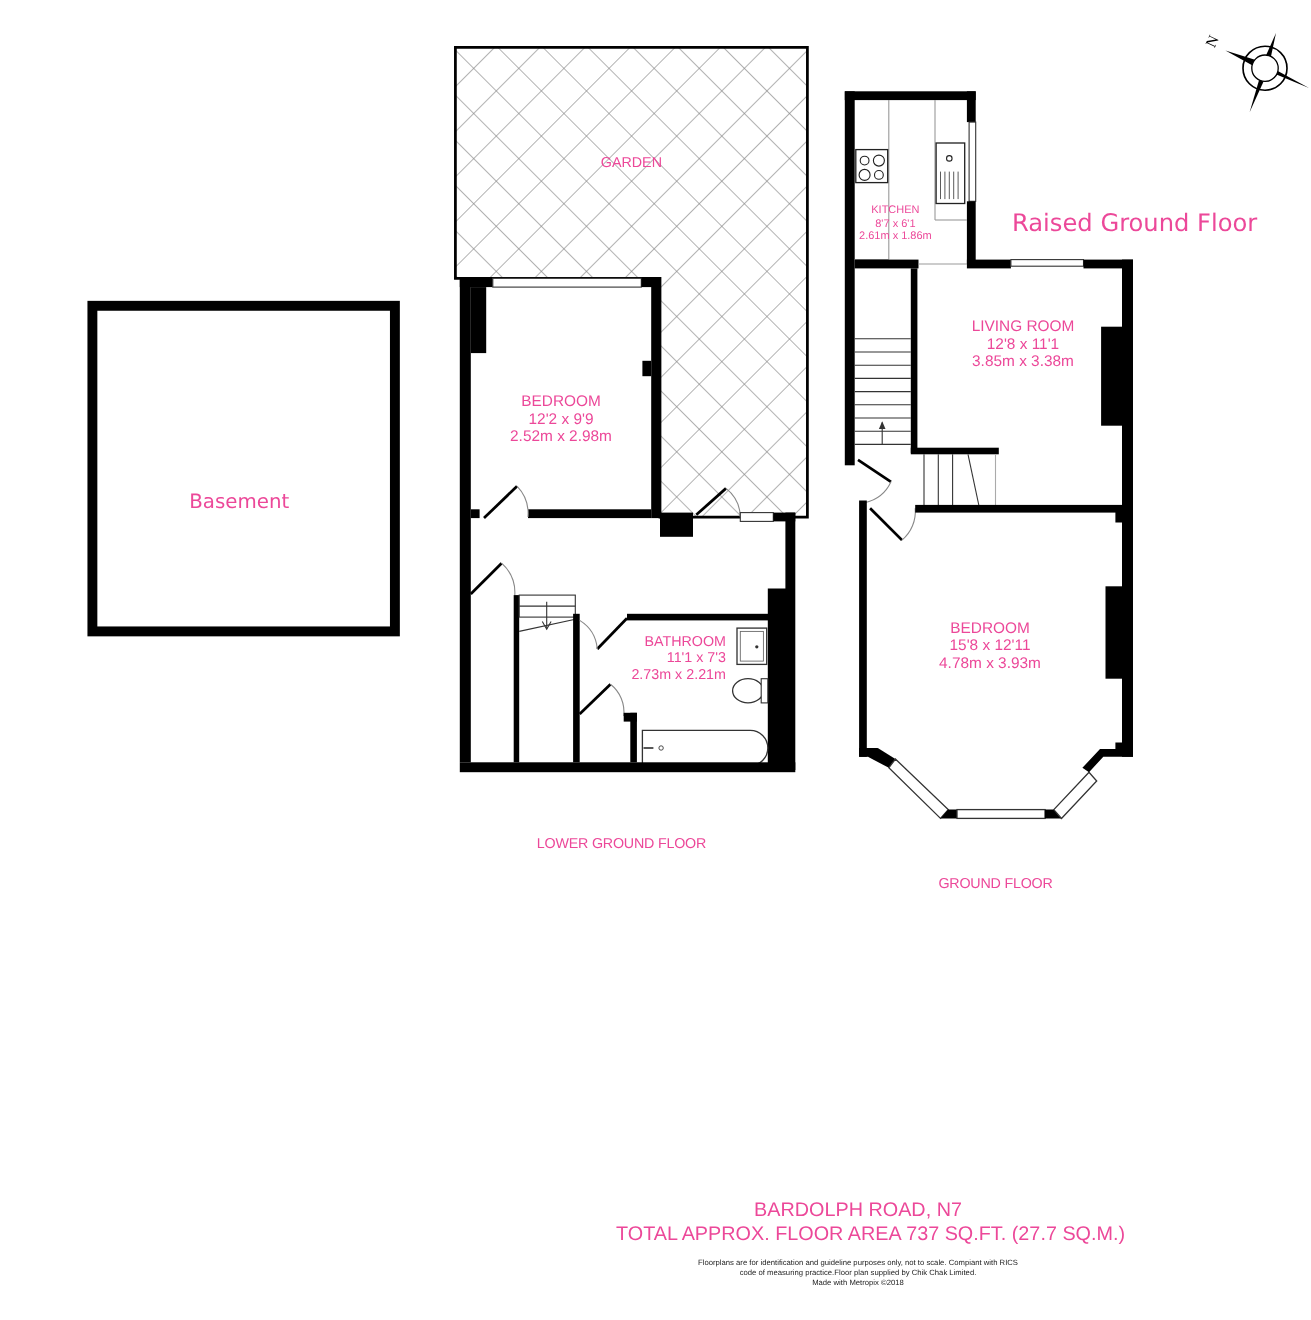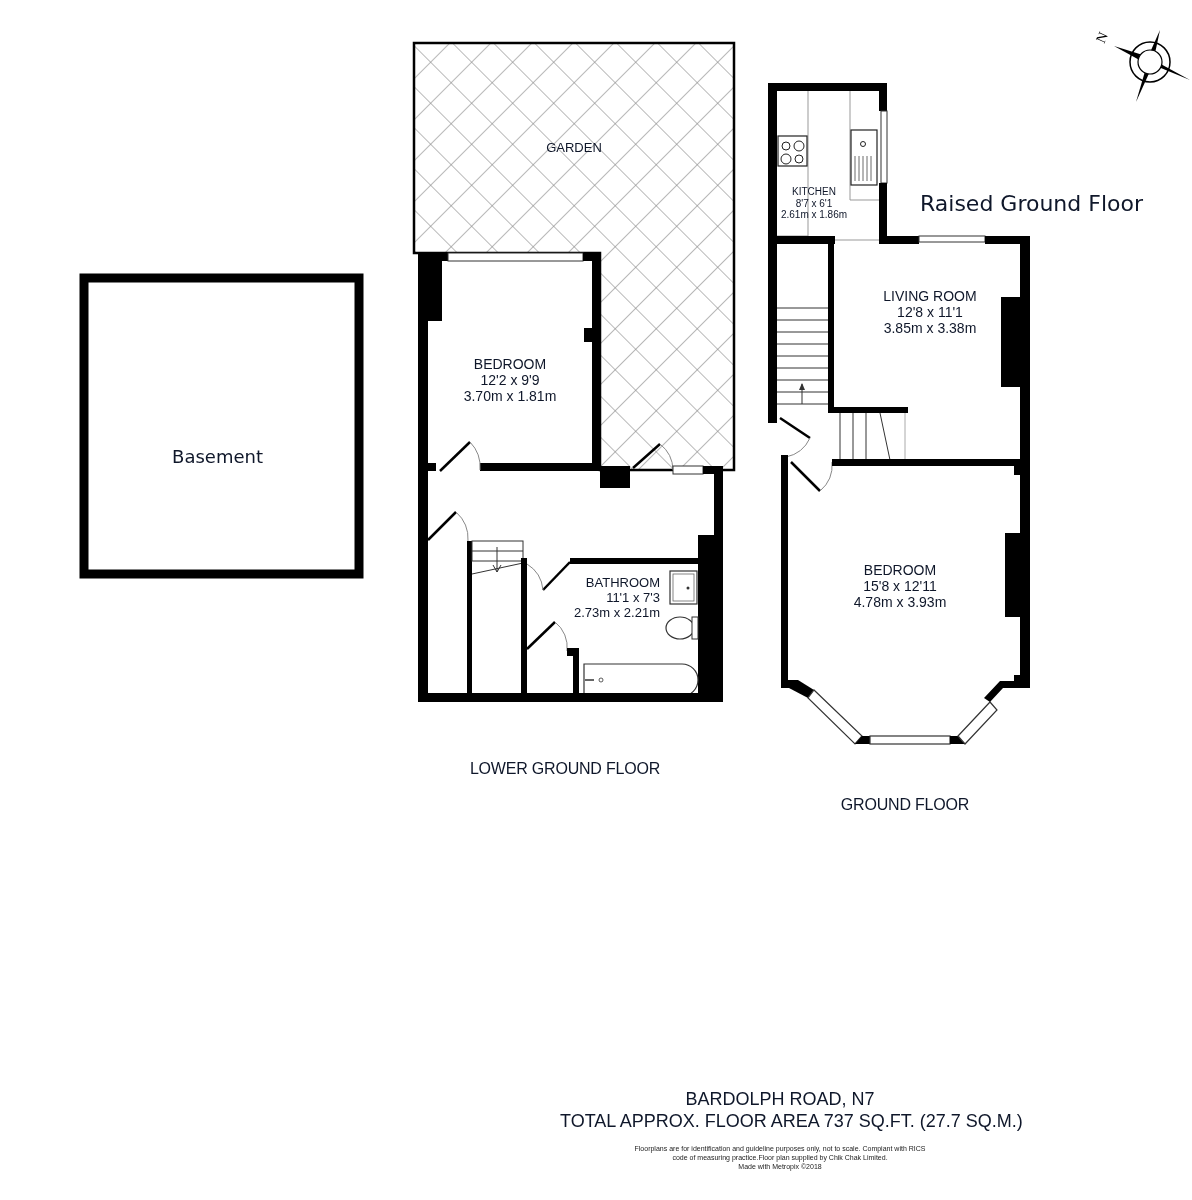--- a/index.html
+++ b/index.html
@@ -1,21 +1,21 @@
 <!DOCTYPE html>
 <html><head>
 <meta charset="utf-8">
 <style>
   html, body { margin: 0; padding: 0; background: #ffffff; }
   body { width: 1192px; height: 1200px; position: relative; overflow: hidden; font-family: "Liberation Sans", sans-serif; color: #111; }
   #plan { position: absolute; left: 0; top: 0; width: 1192px; height: 1200px; }
-  .lbl { position: absolute; text-align: center; line-height: 1.15; color: #0f172a; white-space: nowrap; }
+  .lbl { position: absolute; text-align: center; line-height: 1.15; color: #ec4899; white-space: nowrap; }
   .room { font-size: 14px; }
   .room-sm { font-size: 11px; }
-  .floor-caps { font-size: 16px; letter-spacing: -0.2px; }
+  .floor-caps { font-size: 13px; letter-spacing: -0.2px; }
   .floor-title { font-family: "DejaVu Sans", sans-serif; font-size: 22px; }
   .basement-title { font-family: "DejaVu Sans", sans-serif; font-size: 18px; }
   .footer-main { font-size: 18px; line-height: 1.2; }
   .footer-small { font-size: 7px; line-height: 1.25; color: #222; }
 </style>
 </head>
 <body>
 
 <svg id="plan" viewBox="0 0 1192 1200" xmlns="http://www.w3.org/2000/svg">
   <defs>
@@ -178,21 +178,21 @@
 <div class="lbl basement-title" style="left:130px; top:399px; width:175px;margin-top:48px;">Basement</div>
 <div class="lbl floor-title" style="left:920px; top:191px; width:210px;">Raised Ground Floor</div>
 <div class="lbl floor-caps" style="left:460px; top:760px; width:210px;">LOWER GROUND FLOOR</div>
 <div class="lbl floor-caps" style="left:820px; top:796px; width:170px;">GROUND FLOOR</div>
 
 <div class="lbl room" style="left:524px; top:141px; width:100px; font-size:13px;">GARDEN</div>
 
 <div class="lbl room" style="left:440px; top:356px; width:140px;">
   <div>BEDROOM</div>
   <div>12'2 x 9'9</div>
-  <div>3.70m x 1.81m</div>
+  <div>2.52m x 2.98m</div>
 </div>
 
 <div class="lbl room" style="left:550px; top:576px; width:110px; font-size:13px;text-align:right;">
   <div>BATHROOM</div>
   <div>11'1 x 7'3</div>
   <div>2.73m x 2.21m</div>
 </div>
 
 <div class="lbl room-sm" style="left:772px; top:186px; width:84px; font-size:10px;">
   <div>KITCHEN</div>

